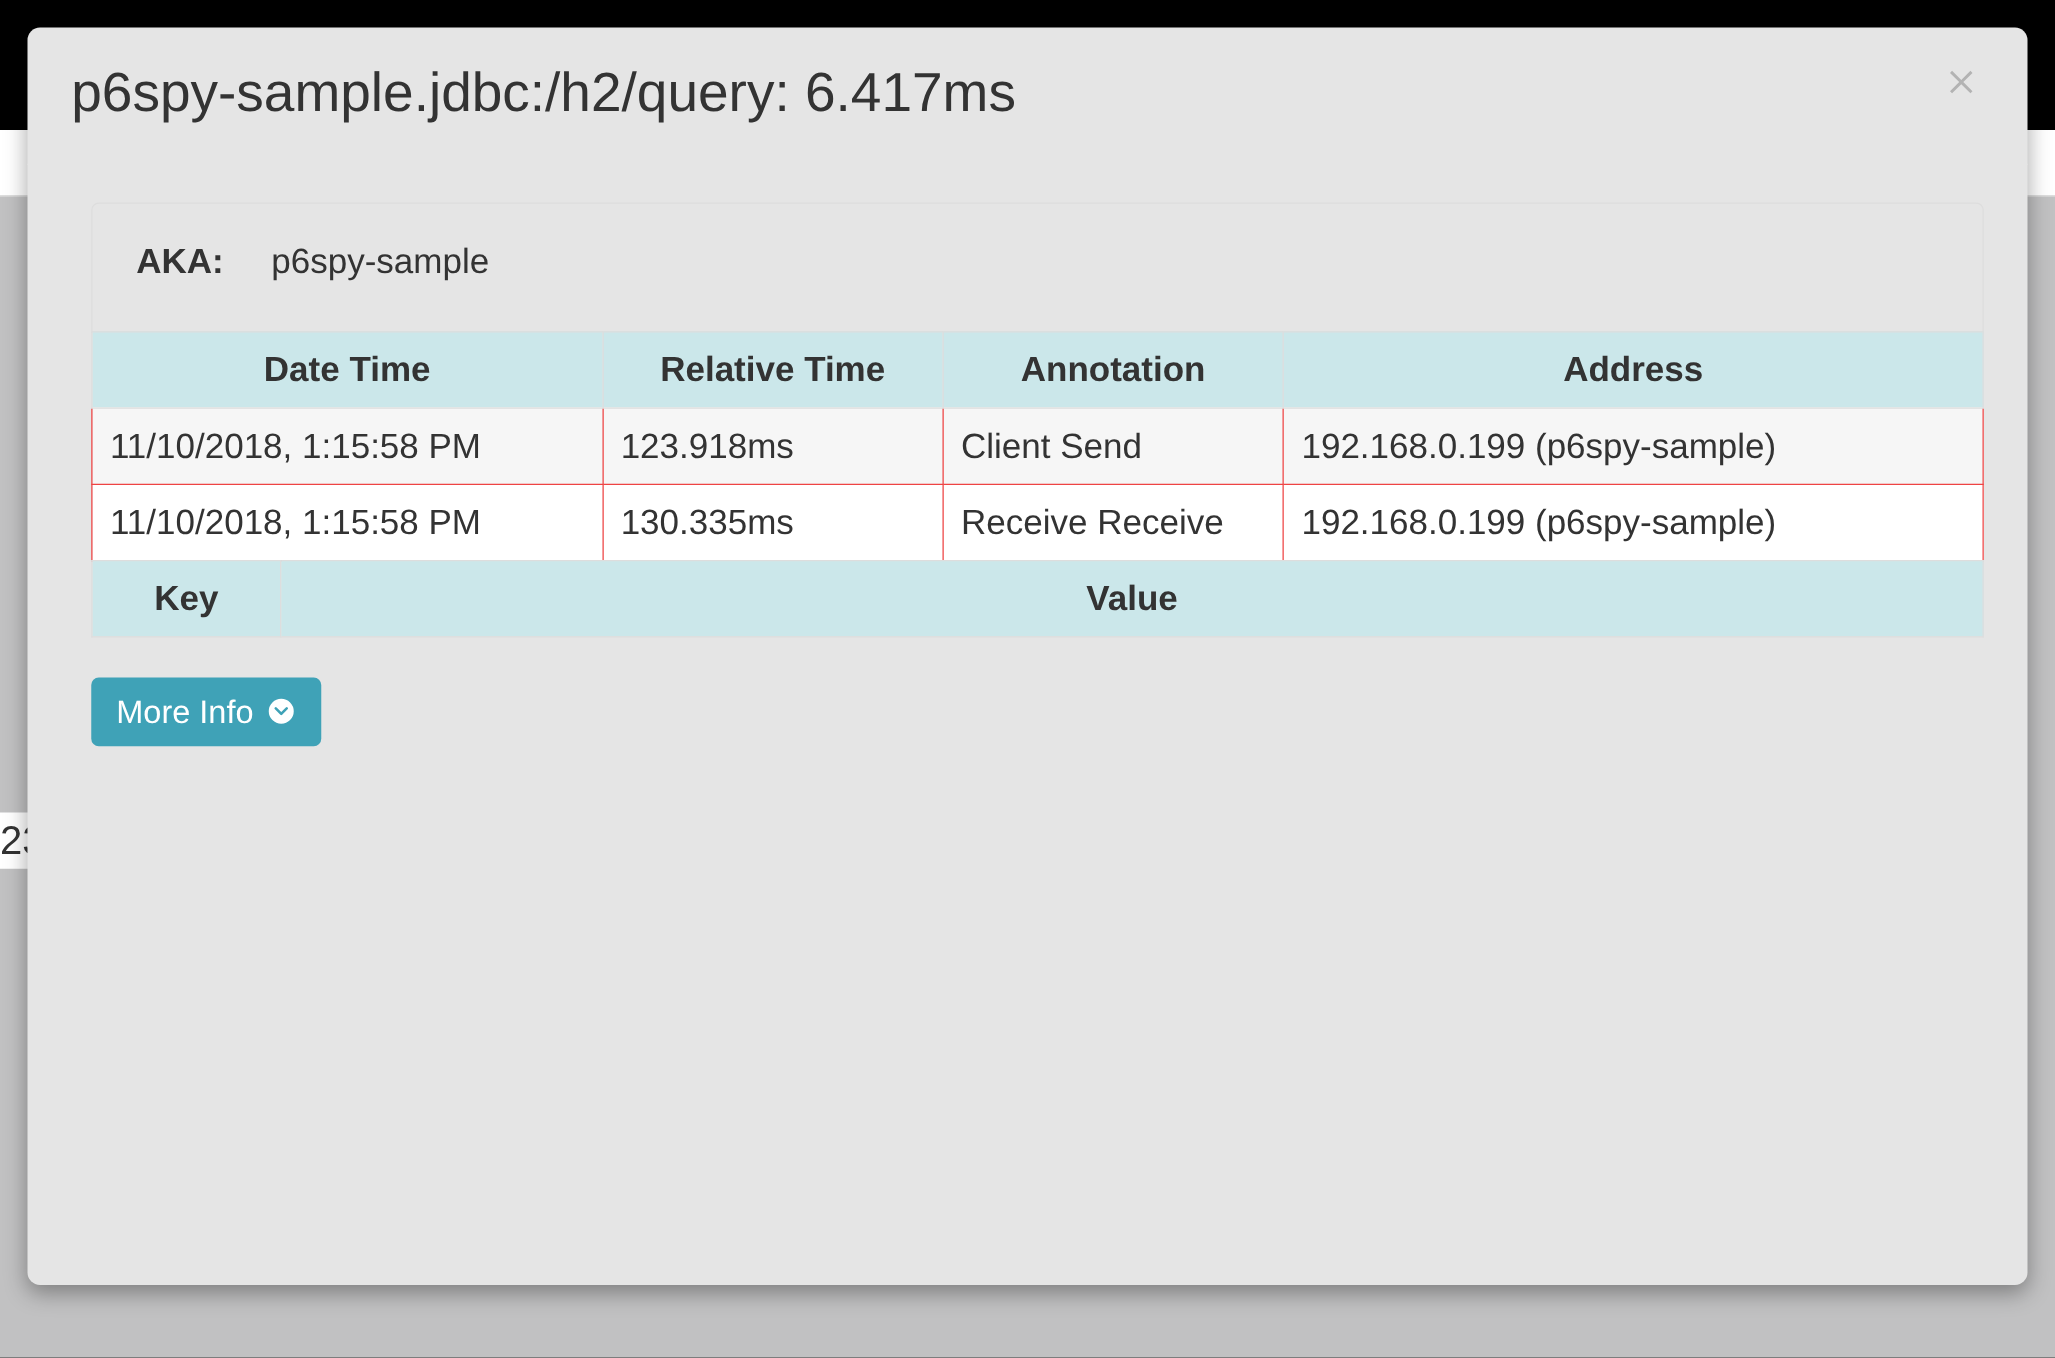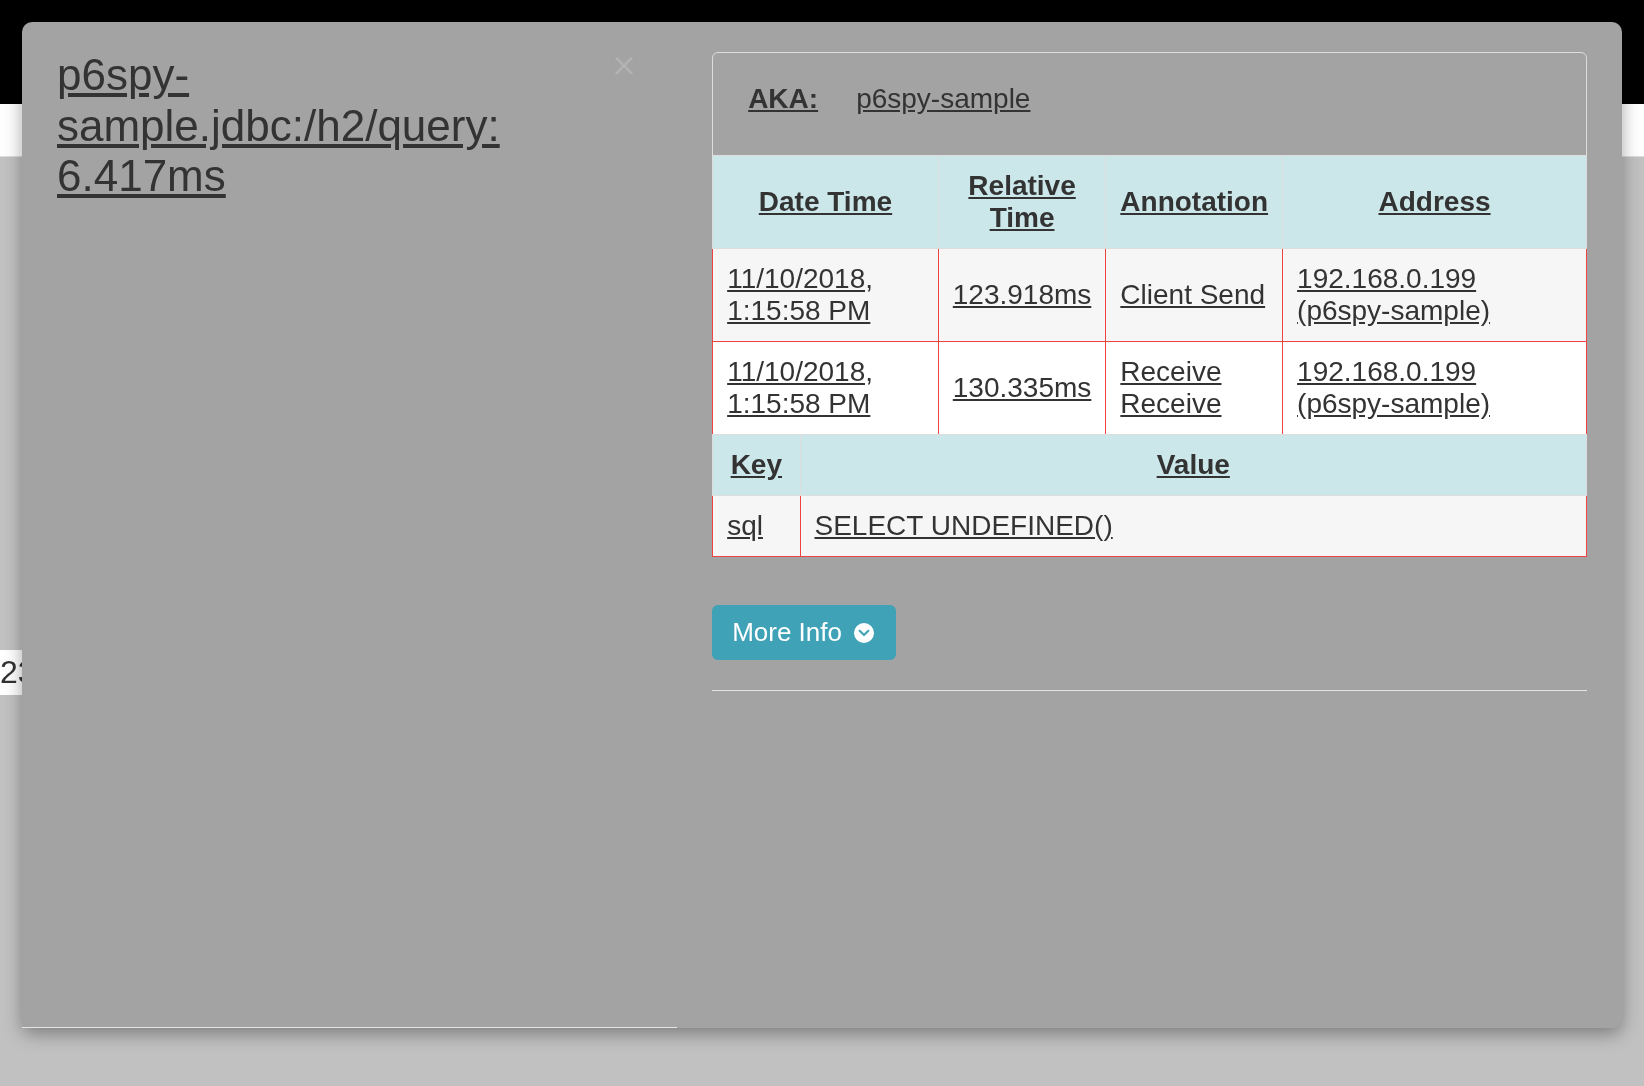--- a/index.html
+++ b/index.html
@@ -38,26 +38,25 @@
     background: #fff;
     padding: 4px 4px 4px 0;
   }
 
   .modal {
     position: absolute;
     left: 22px;
     top: 22px;
     right: 22px;
     bottom: 58px;
-    background: #a3a3a3;
+    background: #e5e5e5;
     border-radius: 10px;
     box-shadow: 0 6px 18px rgba(0,0,0,0.35);
     display: flex;
-    flex-direction: row;
-    text-decoration: underline;
+    flex-direction: column;
   }
 
   .modal-header {
     display: flex;
     align-items: flex-start;
     justify-content: space-between;
     padding: 28px 35px 30px 35px;
     border-bottom: 1px solid #e5e5e5;
   }
   .modal-title {
@@ -75,21 +74,21 @@
     line-height: 1;
   }
   .close-btn svg {
     width: 28px;
     height: 28px;
     fill: #b3b3b3;
   }
 
   .modal-body {
     flex: 1 1 auto;
-    padding: 30px 35px 0 35px;
+    padding: 30px 35px 0 51px;
     font-size: 28px;
     overflow: hidden;
   }
 
   .aka-box {
     border: 1px solid #ddd;
     border-radius: 6px 6px 0 0;
     padding: 30px 35px 40px 35px;
     display: flex;
     gap: 38px;
@@ -140,21 +139,21 @@
     font-family: Menlo, Consolas, "Courier New", monospace;
     white-space: pre-wrap;
     font-size: 27px;
     line-height: 1.5;
   }
 
   .more-info-btn {
     display: inline-flex;
     align-items: center;
     gap: 10px;
-    margin-top: 48px;
+    margin-top: 32px;
     background: #3fa2b7;
     color: #fff;
     border: none;
     border-radius: 6px;
     padding: 12px 20px;
     font-size: 26px;
     cursor: pointer;
   }
   .more-info-btn .chev {
     width: 24px;
@@ -229,24 +228,20 @@
           <col class="c1">
           <col class="c2">
         </colgroup>
       <thead>
         <tr>
           <th>Key</th>
           <th>Value</th>
         </tr>
       </thead>
       <tbody>
-        <tr>
-          <td>sql</td>
-          <td>SELECT UNDEFINED()</td>
-        </tr>
       </tbody>
     </table>
 
     <button class="more-info-btn">
       <span>More Info</span>
       <svg class="chev" viewBox="0 0 24 24">
         <path d="M12 2a10 10 0 1 0 0 20 10 10 0 0 0 0-20zm5.07 8.47-4.36 4.36a1 1 0 0 1-1.42 0L6.93 10.47a1 1 0 1 1 1.41-1.41L12 12.59l3.66-3.53a1 1 0 1 1 1.41 1.41z"></path>
       </svg>
     </button>
 

